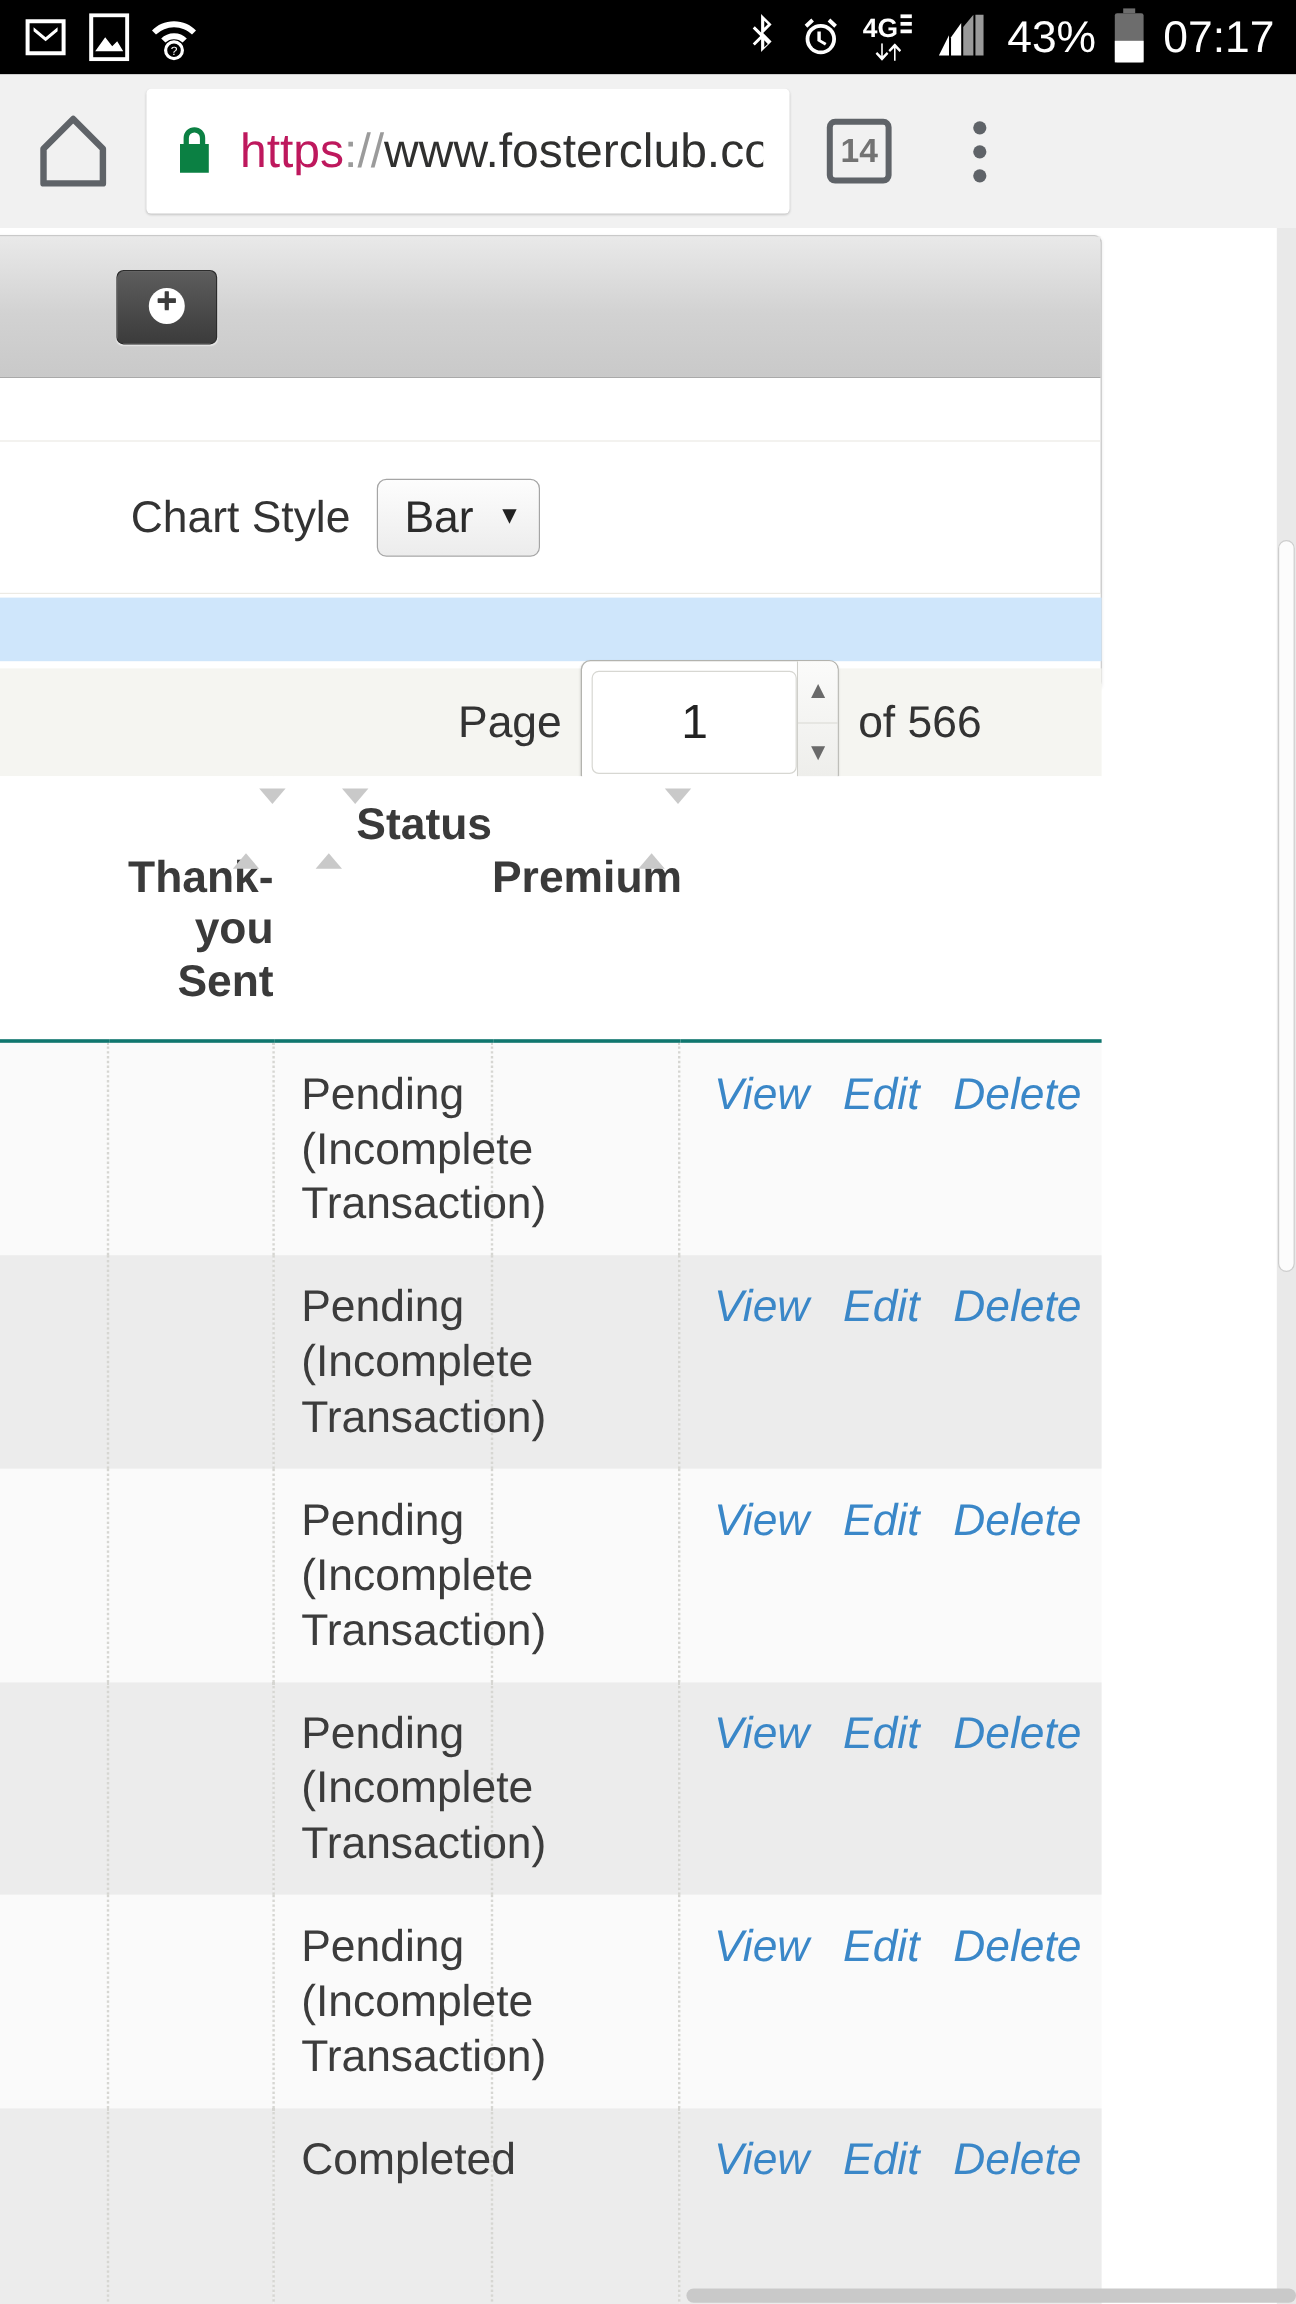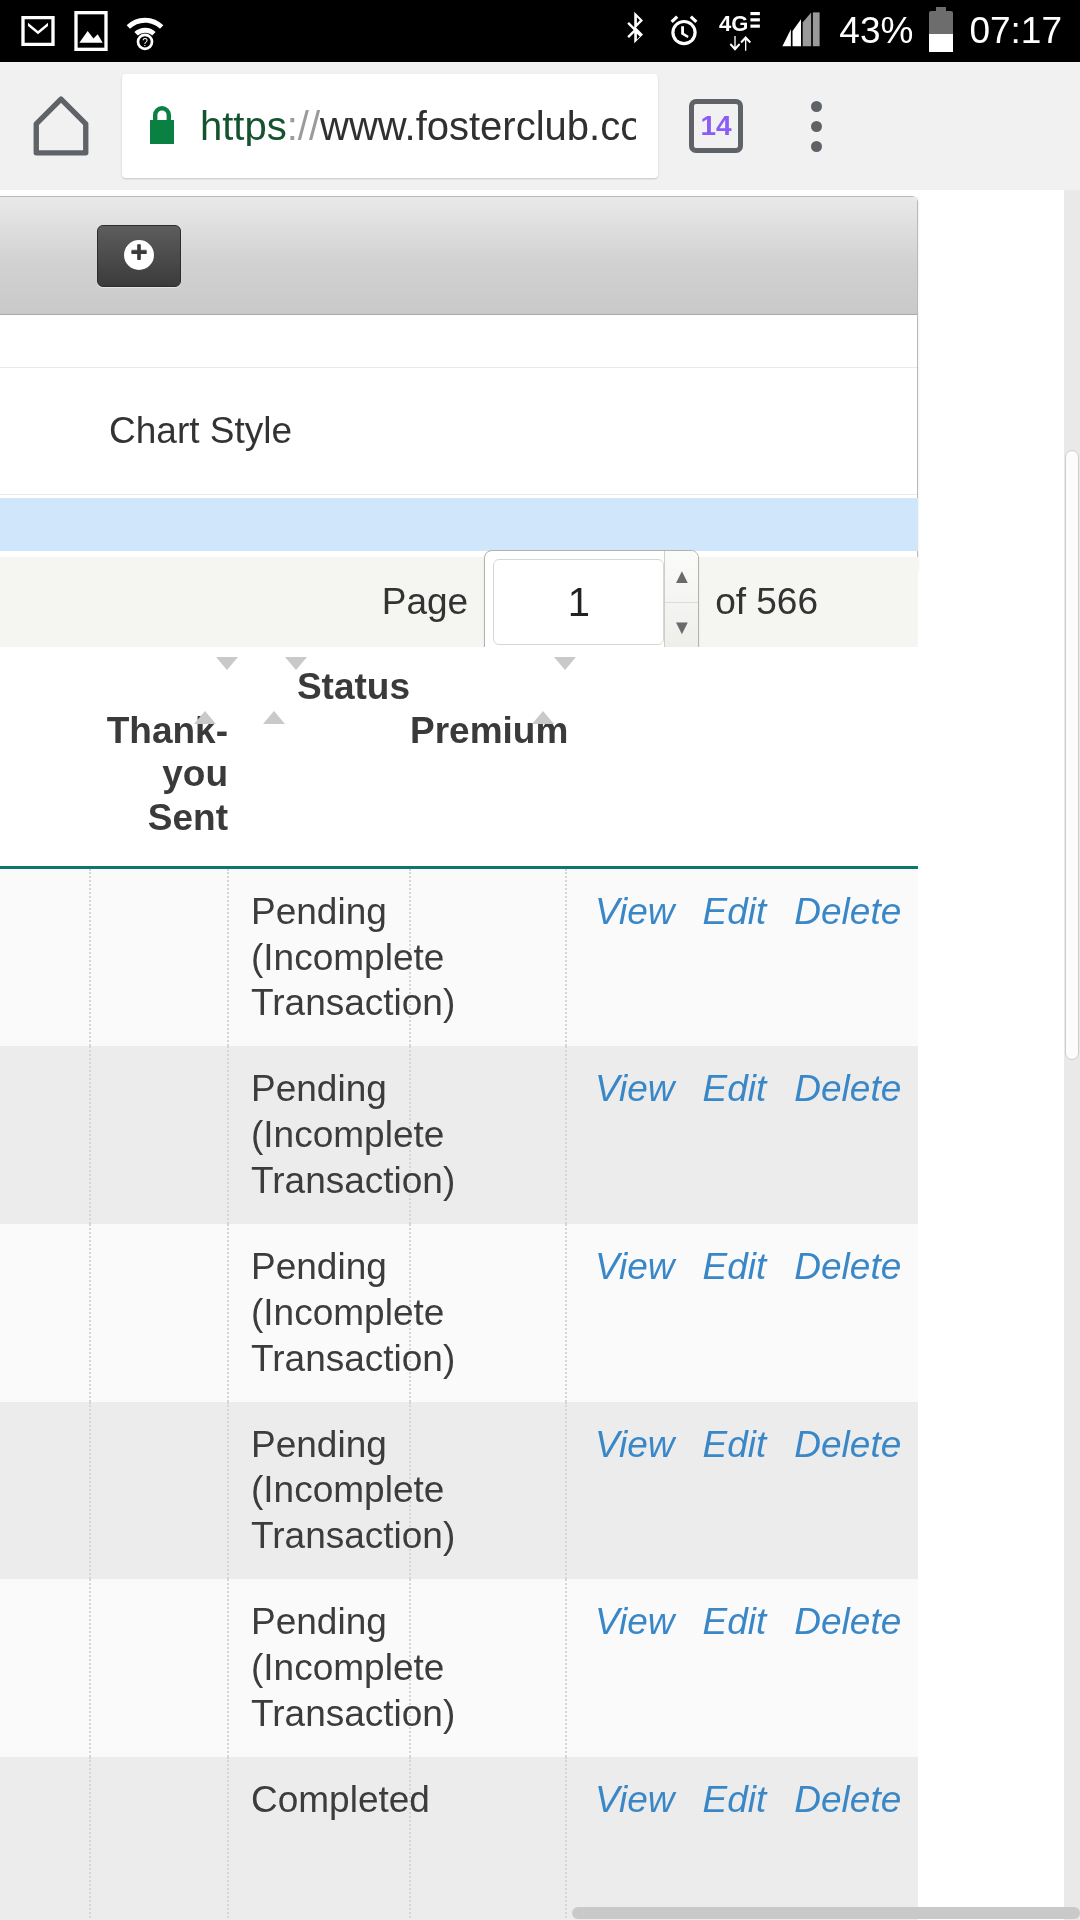--- a/index.html
+++ b/index.html
@@ -104,37 +104,37 @@
     overflow: hidden;
   }
   .lock-ico { margin-right: 20px; flex: 0 0 auto; }
   .url-text {
     font-size: 40px;
     color: #30302f;
     white-space: nowrap;
     overflow: hidden;
     line-height: 1;
   }
-  .url-text .scheme { color: #14532d; }
+  .url-text .scheme { color: #be185d; }
   .url-text .sep { color: #9b9b9b; }
   .tab-count {
     width: 104px;
     display: flex;
     justify-content: center;
     align-items: center;
   }
   .tab-box {
     width: 54px; height: 54px;
     border: 5px solid #5f6368;
     border-radius: 7px;
     display: flex;
     align-items: center;
     justify-content: center;
     font-size: 28px;
-    color: #8b5cf6;
+    color: #737373;
     font-weight: bold;
   }
   .menu-btn {
     width: 96px;
     display: flex;
     flex-direction: column;
     align-items: center;
     justify-content: center;
     gap: 9px;
   }
@@ -492,20 +492,24 @@
       <div class="btn-dark">
         <span class="plus-circle">
             <span>+</span>
           </span>
       </div>
     </div>
     <div class="panel-body">
       <div style="height:52px;"></div>
       <div class="chart-row">
         <span class="chart-label">Chart Style</span>
+        <div class="select-box">
+          <span>Bar</span>
+          <span class="select-arrow">▾</span>
+        </div>
       </div>
       <div class="panel-tail"></div>
     </div>
   </div>
 
   <div class="info-bar"></div>
 
   <div class="pager-strip">
     <div class="pager-inner">
       <span>Page</span>

